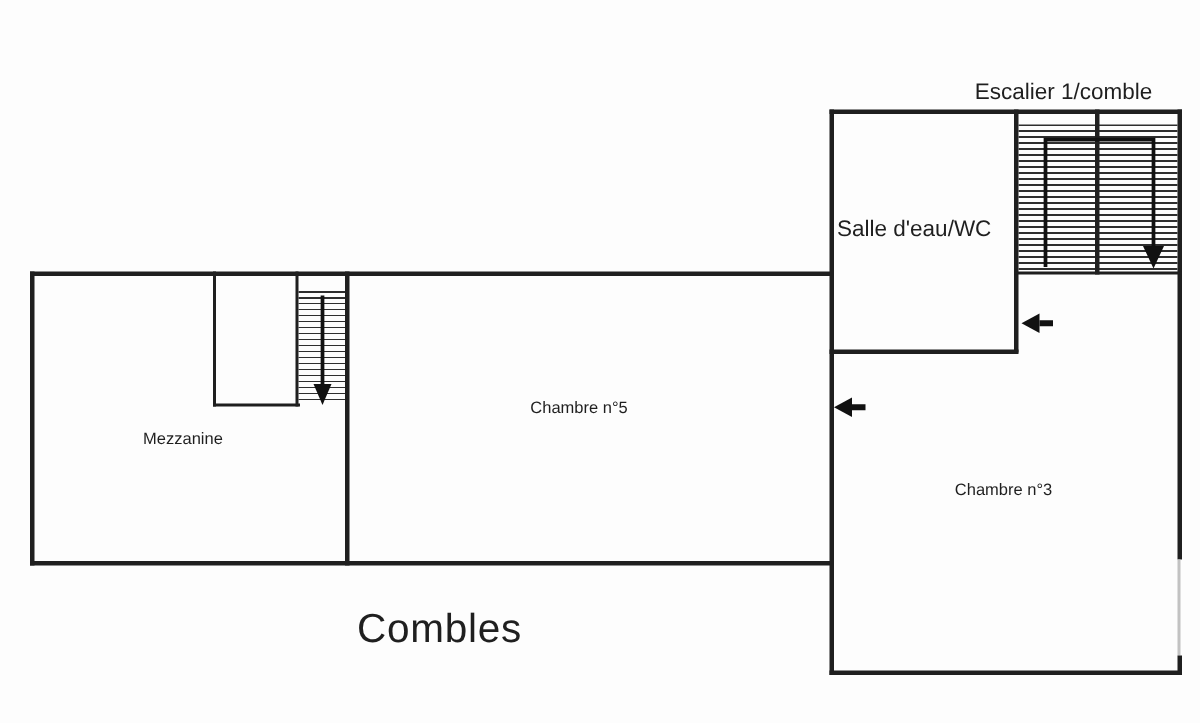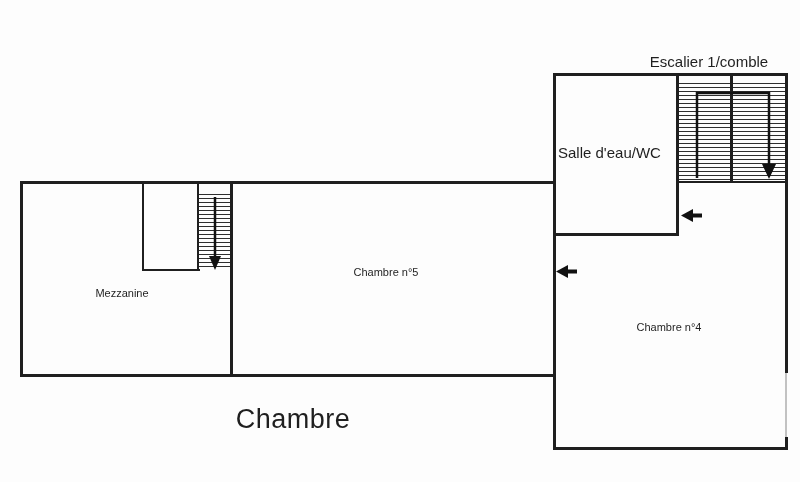--- a/index.html
+++ b/index.html
@@ -89,17 +89,17 @@
   </svg>
 
   <div class="room-label small" style="left:634px;top:54px;width:150px;text-align:center;">Escalier 1/comble</div>
 
   <div class="room-label small" style="left:558px;top:145px;">Salle d'eau/WC</div>
 
   <div class="room-label centered" style="left:62px;top:287px;width:120px;">Mezzanine</div>
 
   <div class="room-label centered" style="left:316px;top:266px;width:140px;">Chambre n°5</div>
 
-  <div class="room-label centered" style="left:599px;top:321px;width:140px;">Chambre n°4</div>
+  <div class="room-label centered" style="left:599px;top:321px;width:140px;">Chambre n°3</div>
 
-  <div class="plan-title" style="left:218px;top:404px;width:150px;">Chambre</div>
+  <div class="plan-title" style="left:218px;top:404px;width:150px;">Combles</div>
 
 </div>
 
 </body></html>

